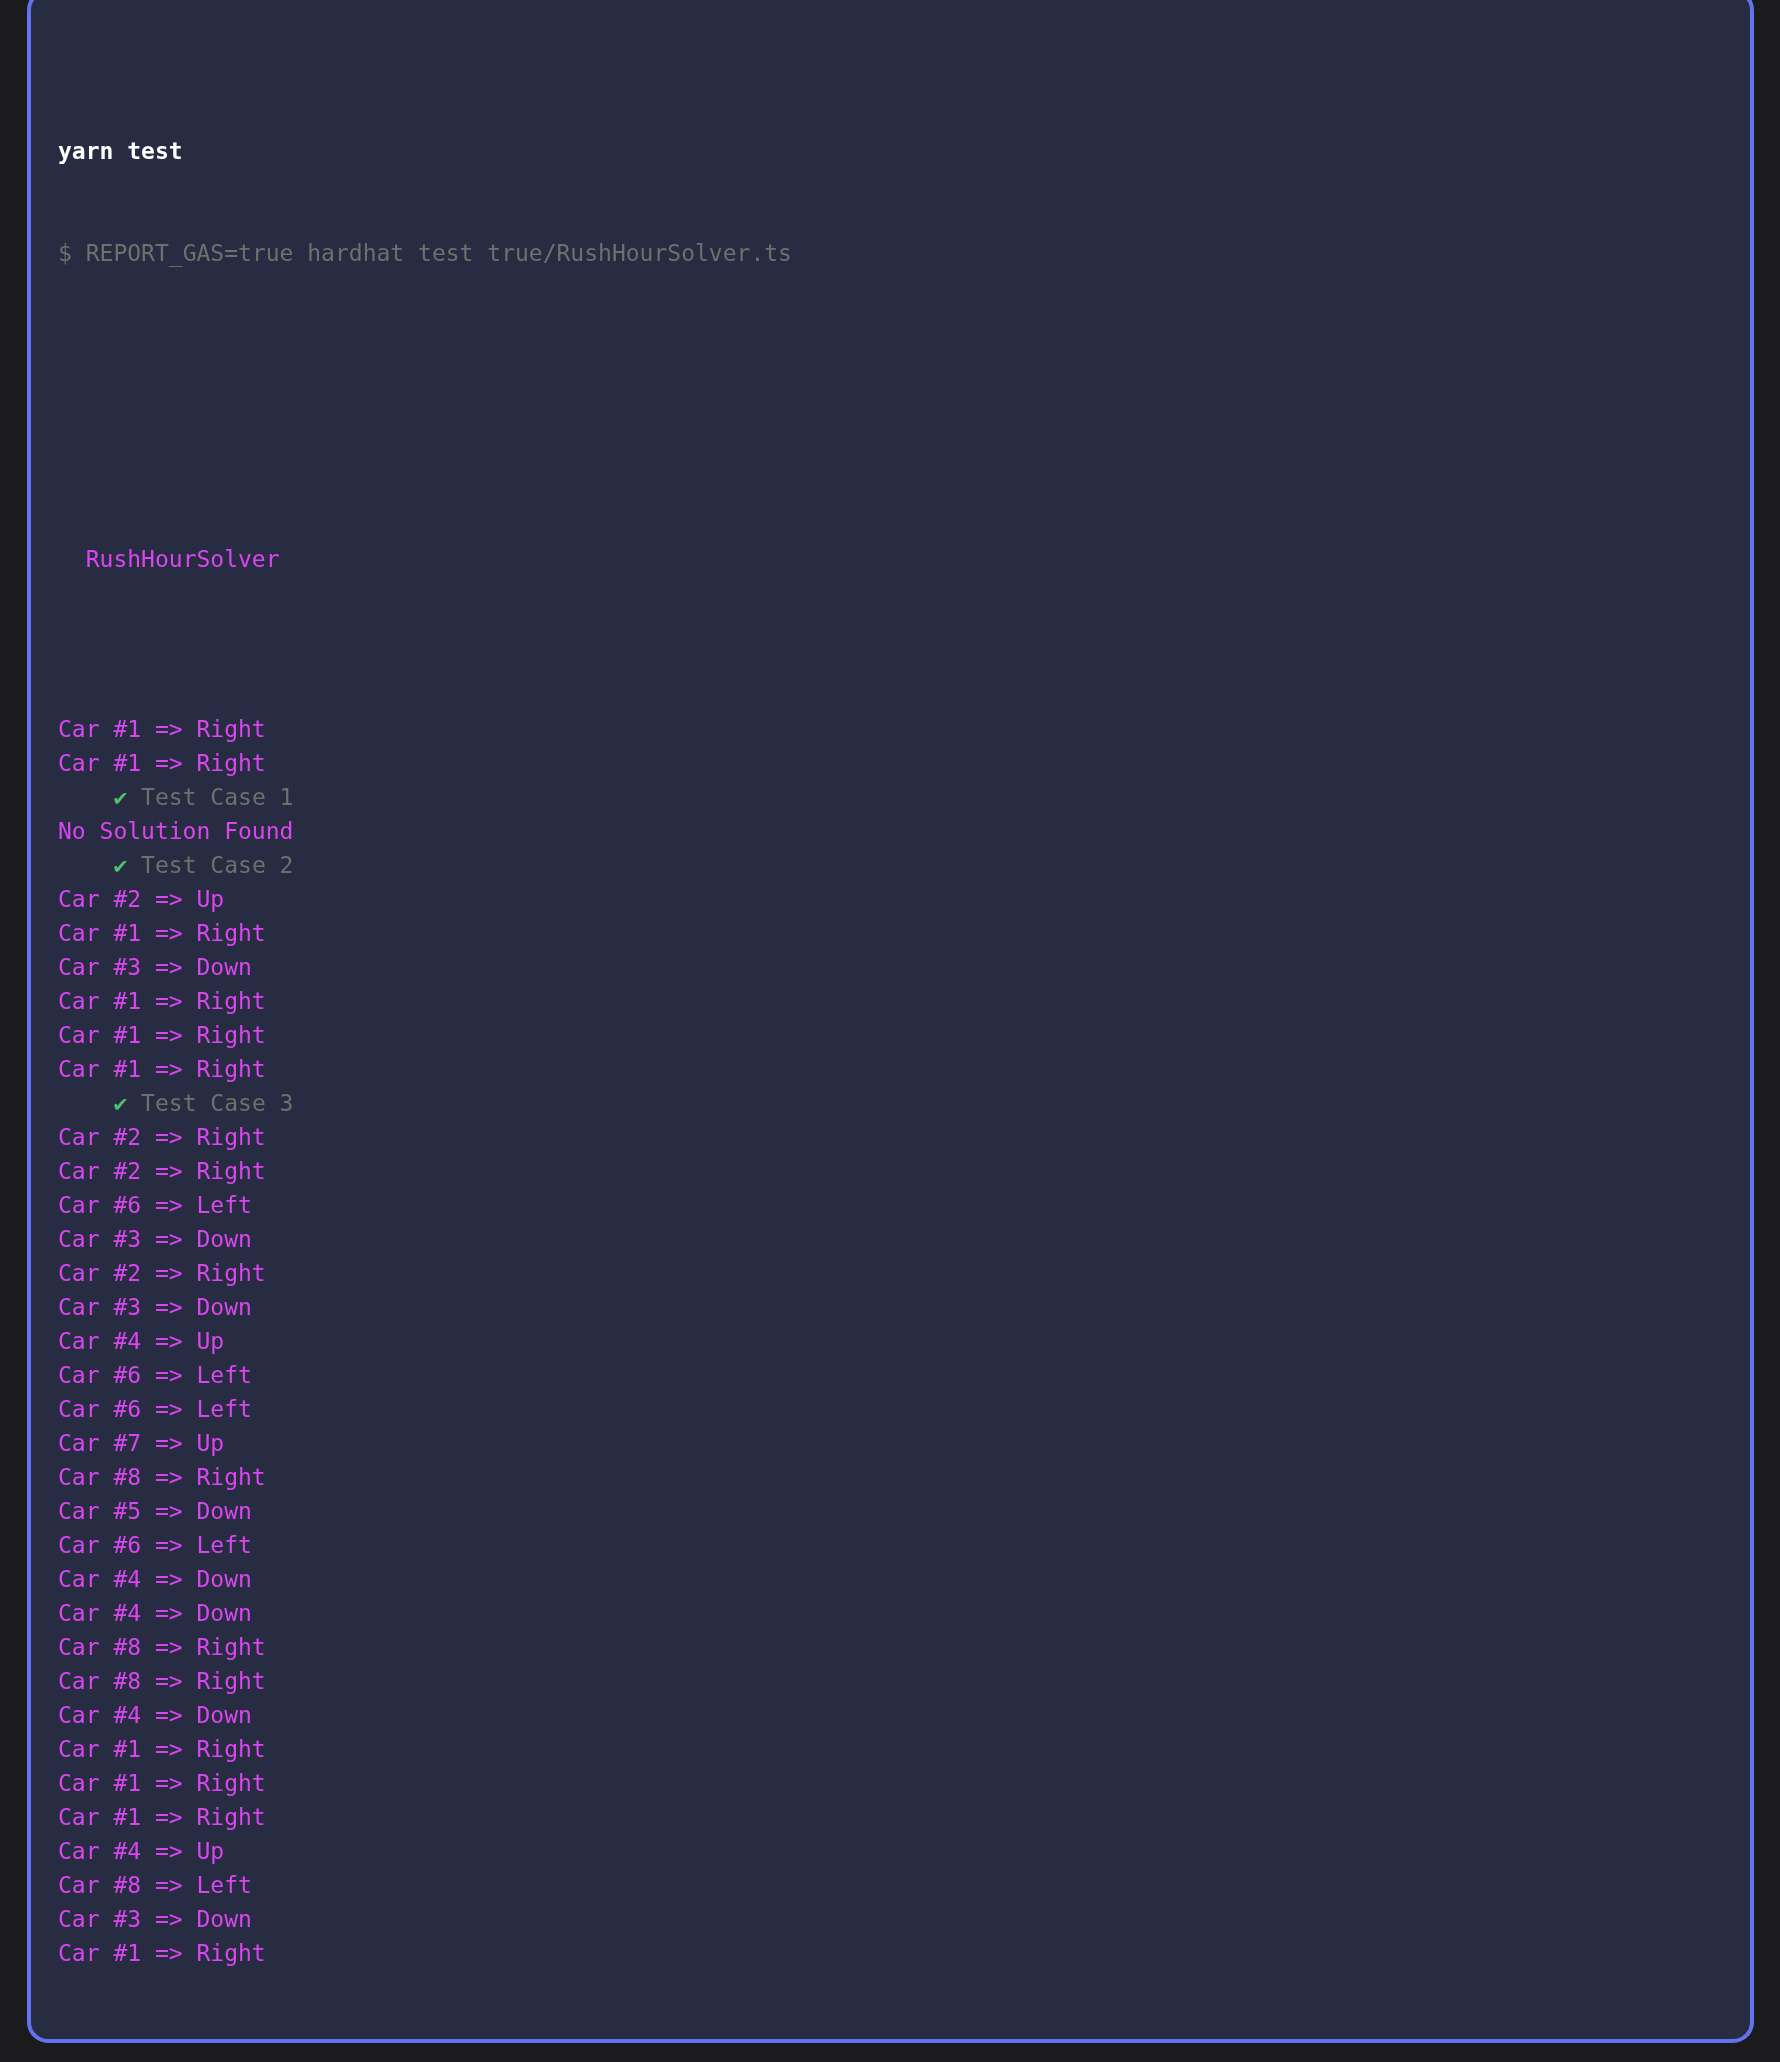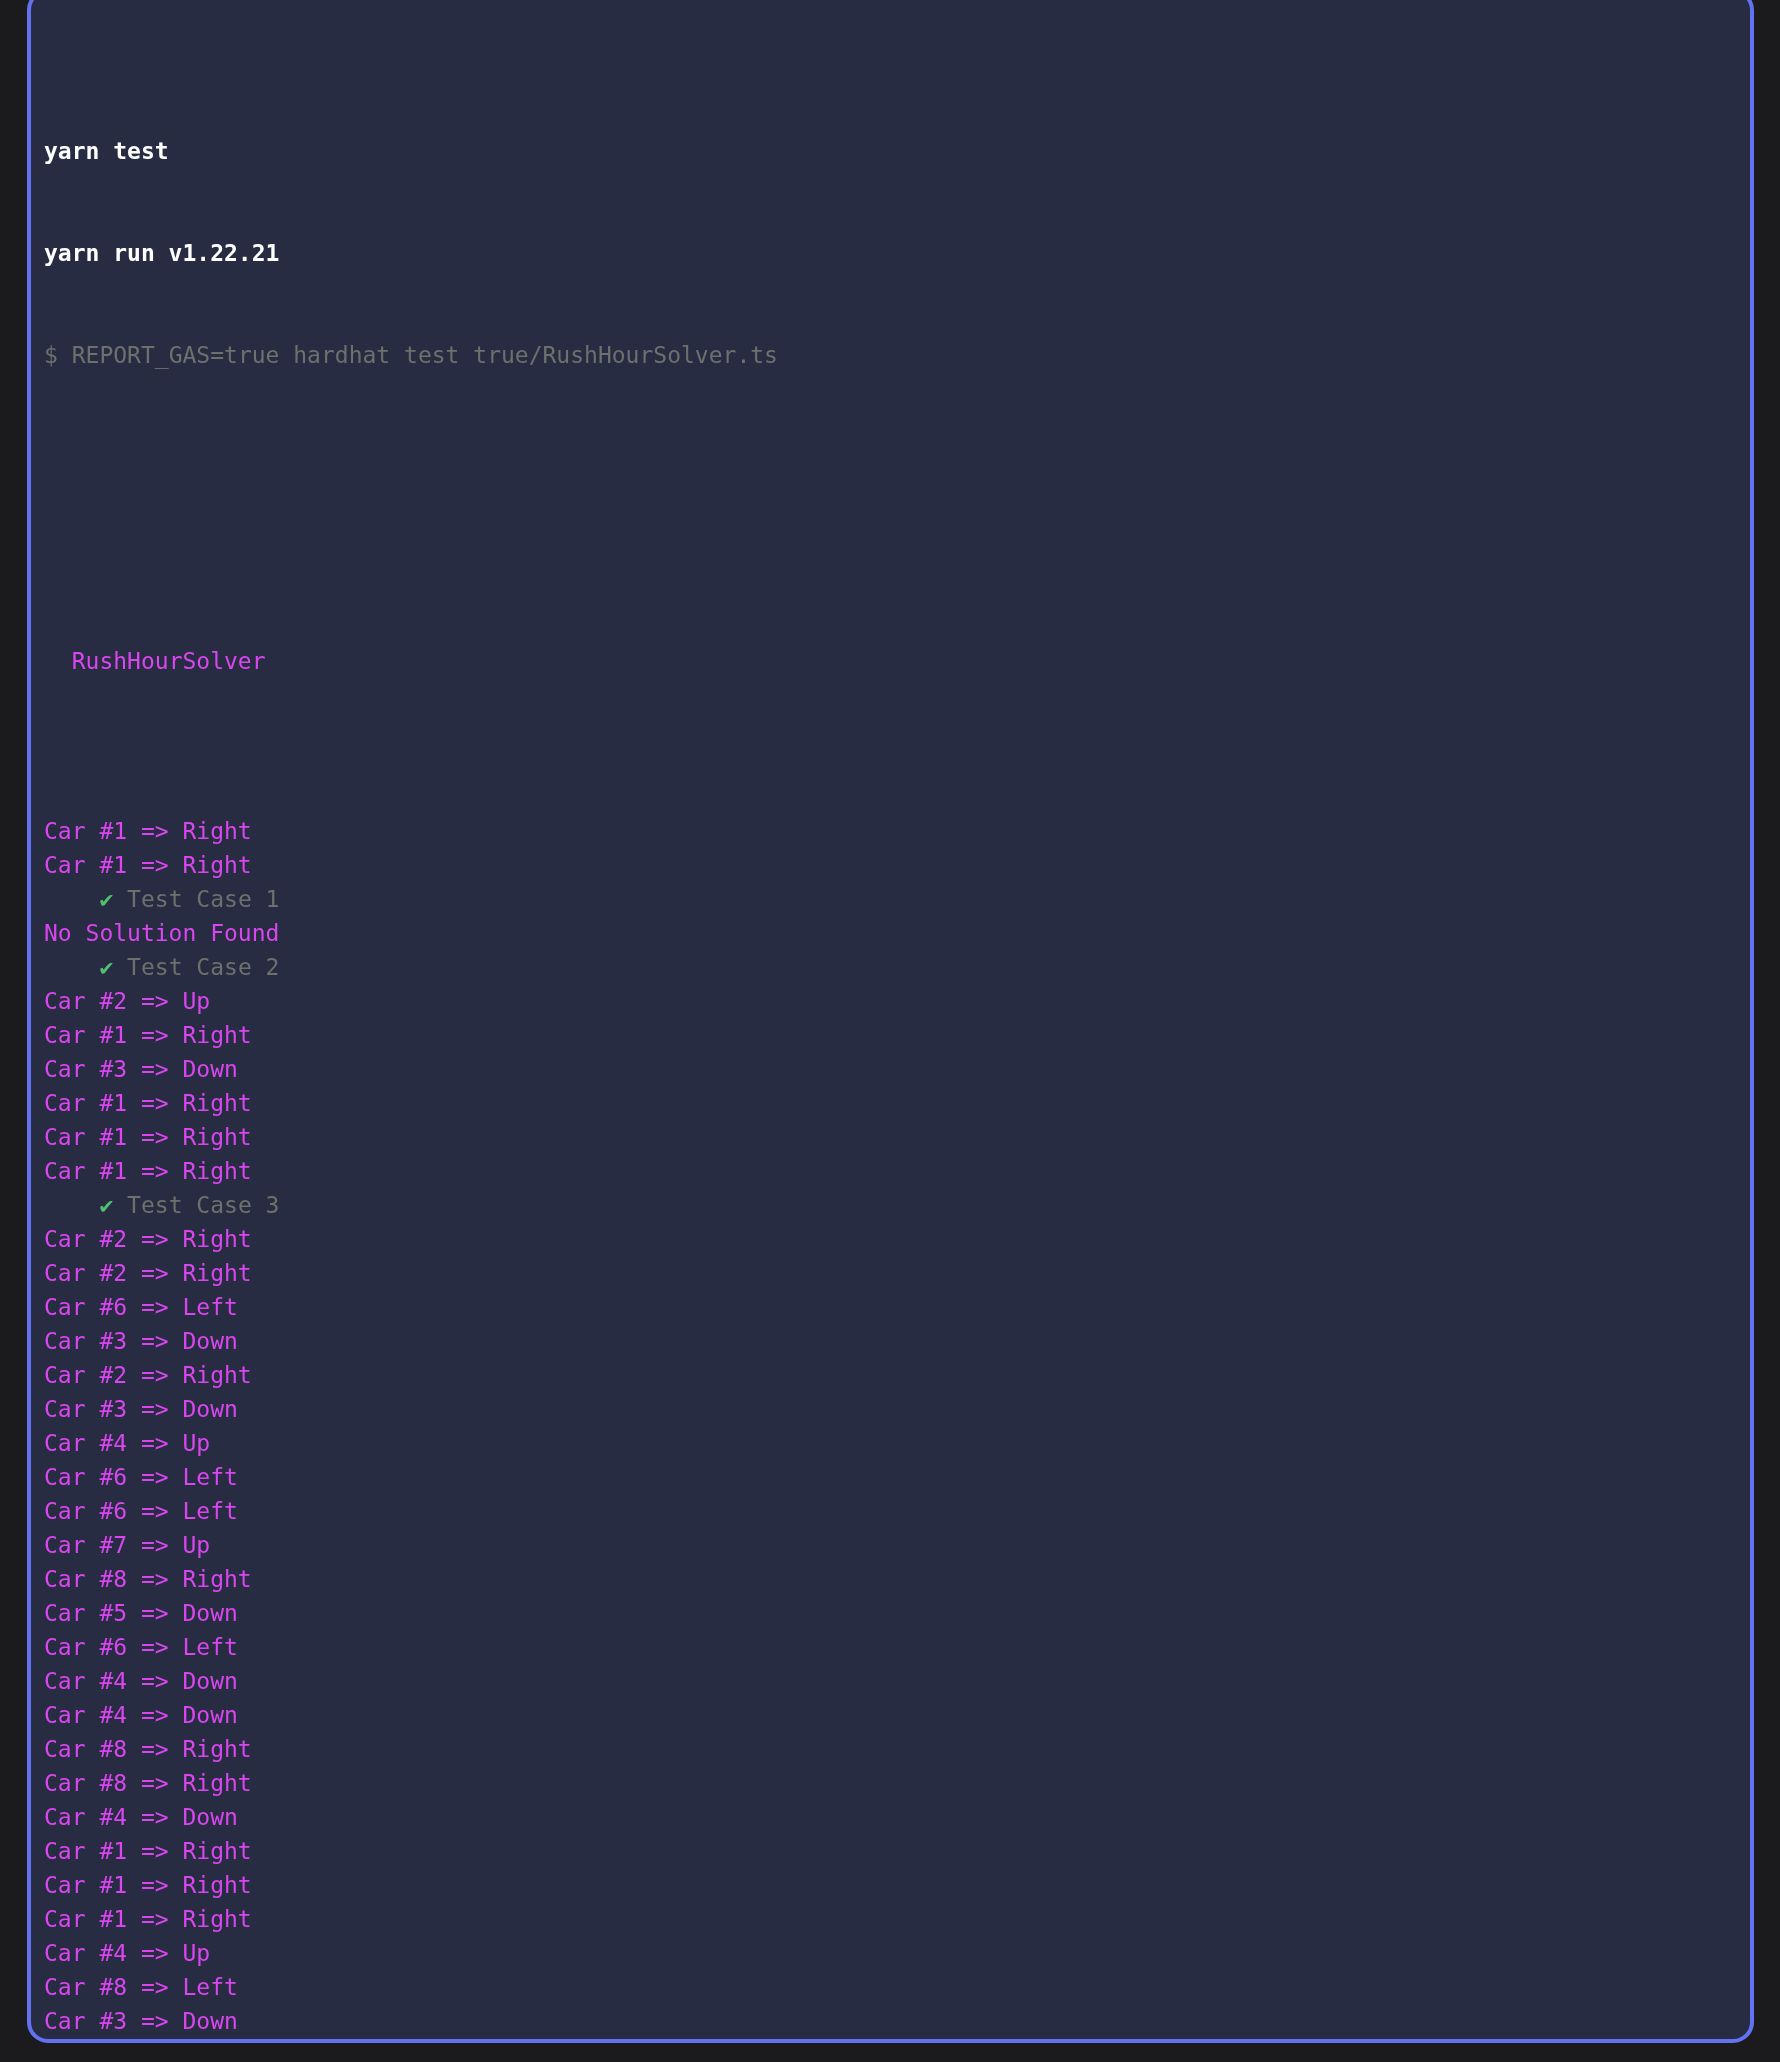--- a/index.html
+++ b/index.html
@@ -32,21 +32,21 @@
     padding: 5.7px 0 0 0;
     font-size: 23px;
     line-height: 34px;
     letter-spacing: 0px;
     color: #d4d6e0;
     white-space: pre;
   }
 
   .line {
     white-space: pre;
-    padding-left: 13px;
+    padding-left: 27px;
     height: 34px;
   }
   .line.blank { color: transparent; }
 
   
   .bold      { font-weight: bold; color: #ffffff; }
   .plain     { color: #d946ef; }
   .dim       { color: #6d706c; }
   .check     { color: #4ec06e; }
 
@@ -70,21 +70,20 @@
 <div id="terminal-frame" style="background: rgb(40, 44, 66); border-color: rgb(98, 114, 240);">
 
   <div id="clipped-top-row">
     
   </div>
 
   <div id="terminal-body">
 
     
     <div class="line"><span class="bold">yarn test</span></div>
-    <div class="line"><span class="bold">yarn run v1.22.21</span></div>
     <div class="line"><span class="dim">$</span><span class="dim"> </span><span class="dim">REPORT_GAS=true hardhat test true/RushHourSolver.ts</span></div>
 
     <div class="line blank"> </div>
 
     
     <div class="line"><span class="plain">  </span><span class="plain">RushHourSolver</span></div>
 
     
     <div id="log-container"><div class="line"><span class="plain">Car #1 =&gt; Right</span></div><div class="line"><span class="plain">Car #1 =&gt; Right</span></div><div class="line"><span>    </span><span class="check">✔</span><span> </span><span class="dim">Test Case 1</span></div><div class="line"><span class="plain">No Solution Found</span></div><div class="line"><span>    </span><span class="check">✔</span><span> </span><span class="dim">Test Case 2</span></div><div class="line"><span class="plain">Car #2 =&gt; Up</span></div><div class="line"><span class="plain">Car #1 =&gt; Right</span></div><div class="line"><span class="plain">Car #3 =&gt; Down</span></div><div class="line"><span class="plain">Car #1 =&gt; Right</span></div><div class="line"><span class="plain">Car #1 =&gt; Right</span></div><div class="line"><span class="plain">Car #1 =&gt; Right</span></div><div class="line"><span>    </span><span class="check">✔</span><span> </span><span class="dim">Test Case 3</span></div><div class="line"><span class="plain">Car #2 =&gt; Right</span></div><div class="line"><span class="plain">Car #2 =&gt; Right</span></div><div class="line"><span class="plain">Car #6 =&gt; Left</span></div><div class="line"><span class="plain">Car #3 =&gt; Down</span></div><div class="line"><span class="plain">Car #2 =&gt; Right</span></div><div class="line"><span class="plain">Car #3 =&gt; Down</span></div><div class="line"><span class="plain">Car #4 =&gt; Up</span></div><div class="line"><span class="plain">Car #6 =&gt; Left</span></div><div class="line"><span class="plain">Car #6 =&gt; Left</span></div><div class="line"><span class="plain">Car #7 =&gt; Up</span></div><div class="line"><span class="plain">Car #8 =&gt; Right</span></div><div class="line"><span class="plain">Car #5 =&gt; Down</span></div><div class="line"><span class="plain">Car #6 =&gt; Left</span></div><div class="line"><span class="plain">Car #4 =&gt; Down</span></div><div class="line"><span class="plain">Car #4 =&gt; Down</span></div><div class="line"><span class="plain">Car #8 =&gt; Right</span></div><div class="line"><span class="plain">Car #8 =&gt; Right</span></div><div class="line"><span class="plain">Car #4 =&gt; Down</span></div><div class="line"><span class="plain">Car #1 =&gt; Right</span></div><div class="line"><span class="plain">Car #1 =&gt; Right</span></div><div class="line"><span class="plain">Car #1 =&gt; Right</span></div><div class="line"><span class="plain">Car #4 =&gt; Up</span></div><div class="line"><span class="plain">Car #8 =&gt; Left</span></div><div class="line"><span class="plain">Car #3 =&gt; Down</span></div><div class="line"><span class="plain">Car #1 =&gt; Right</span></div></div>
 

